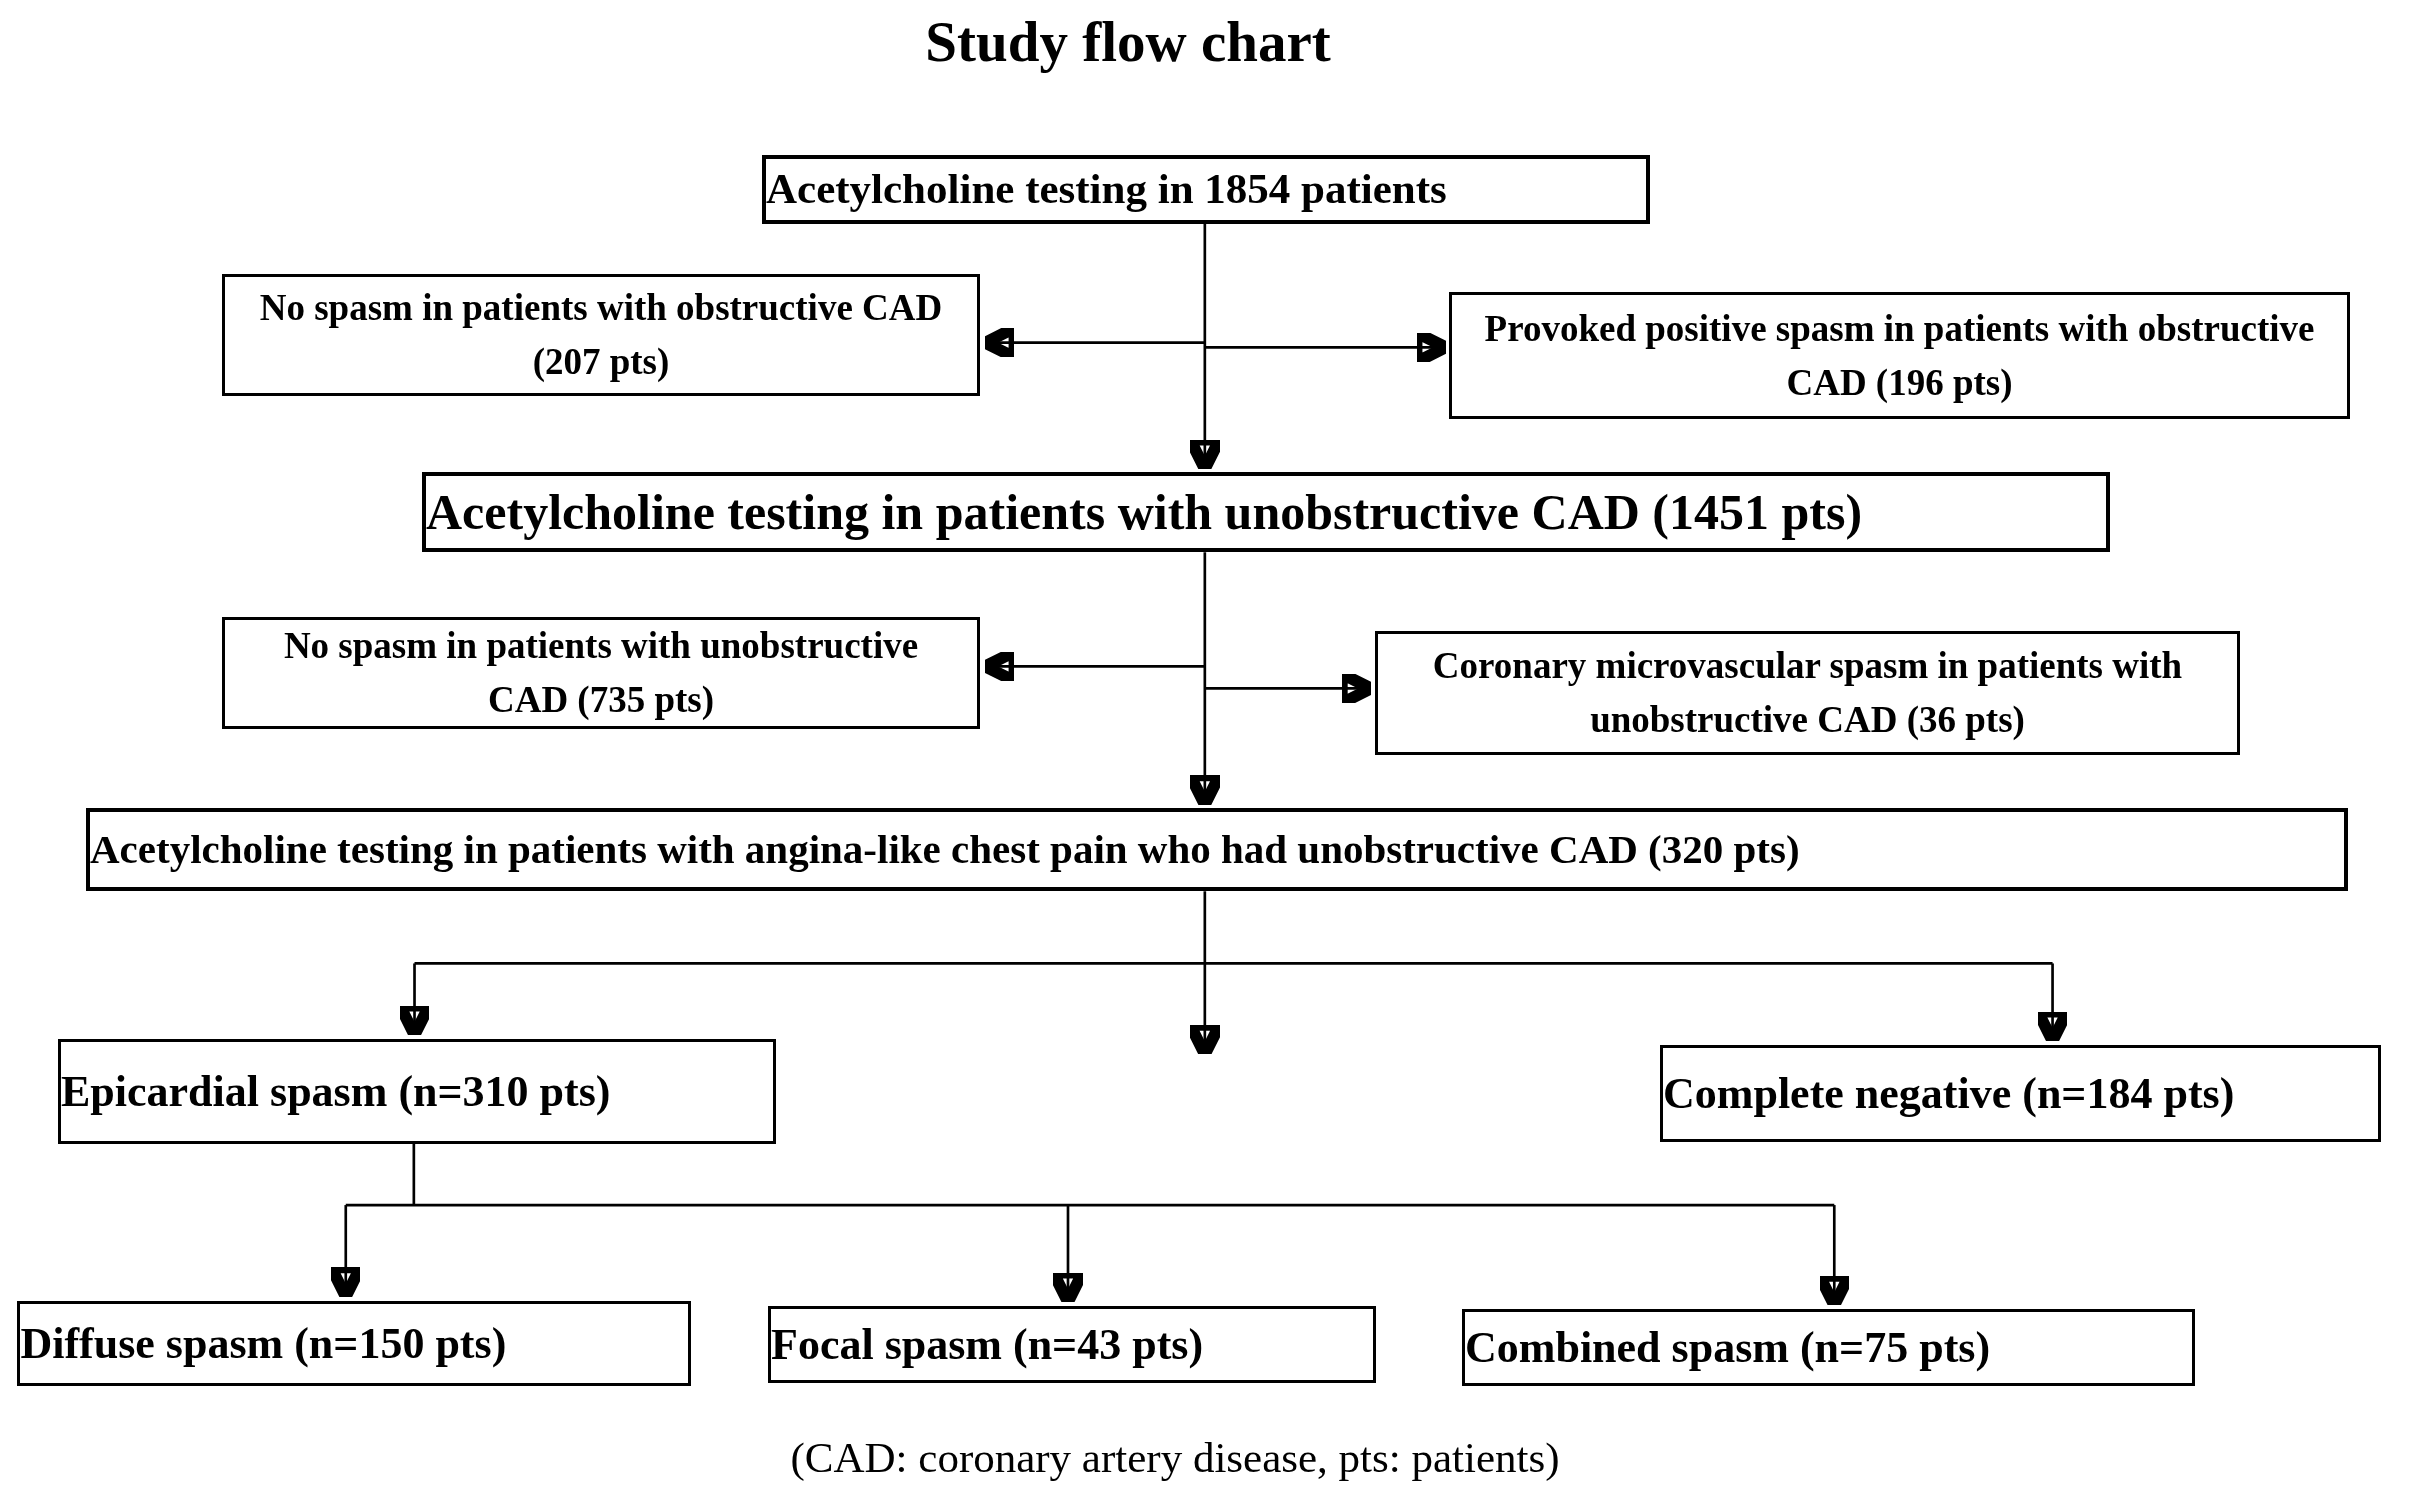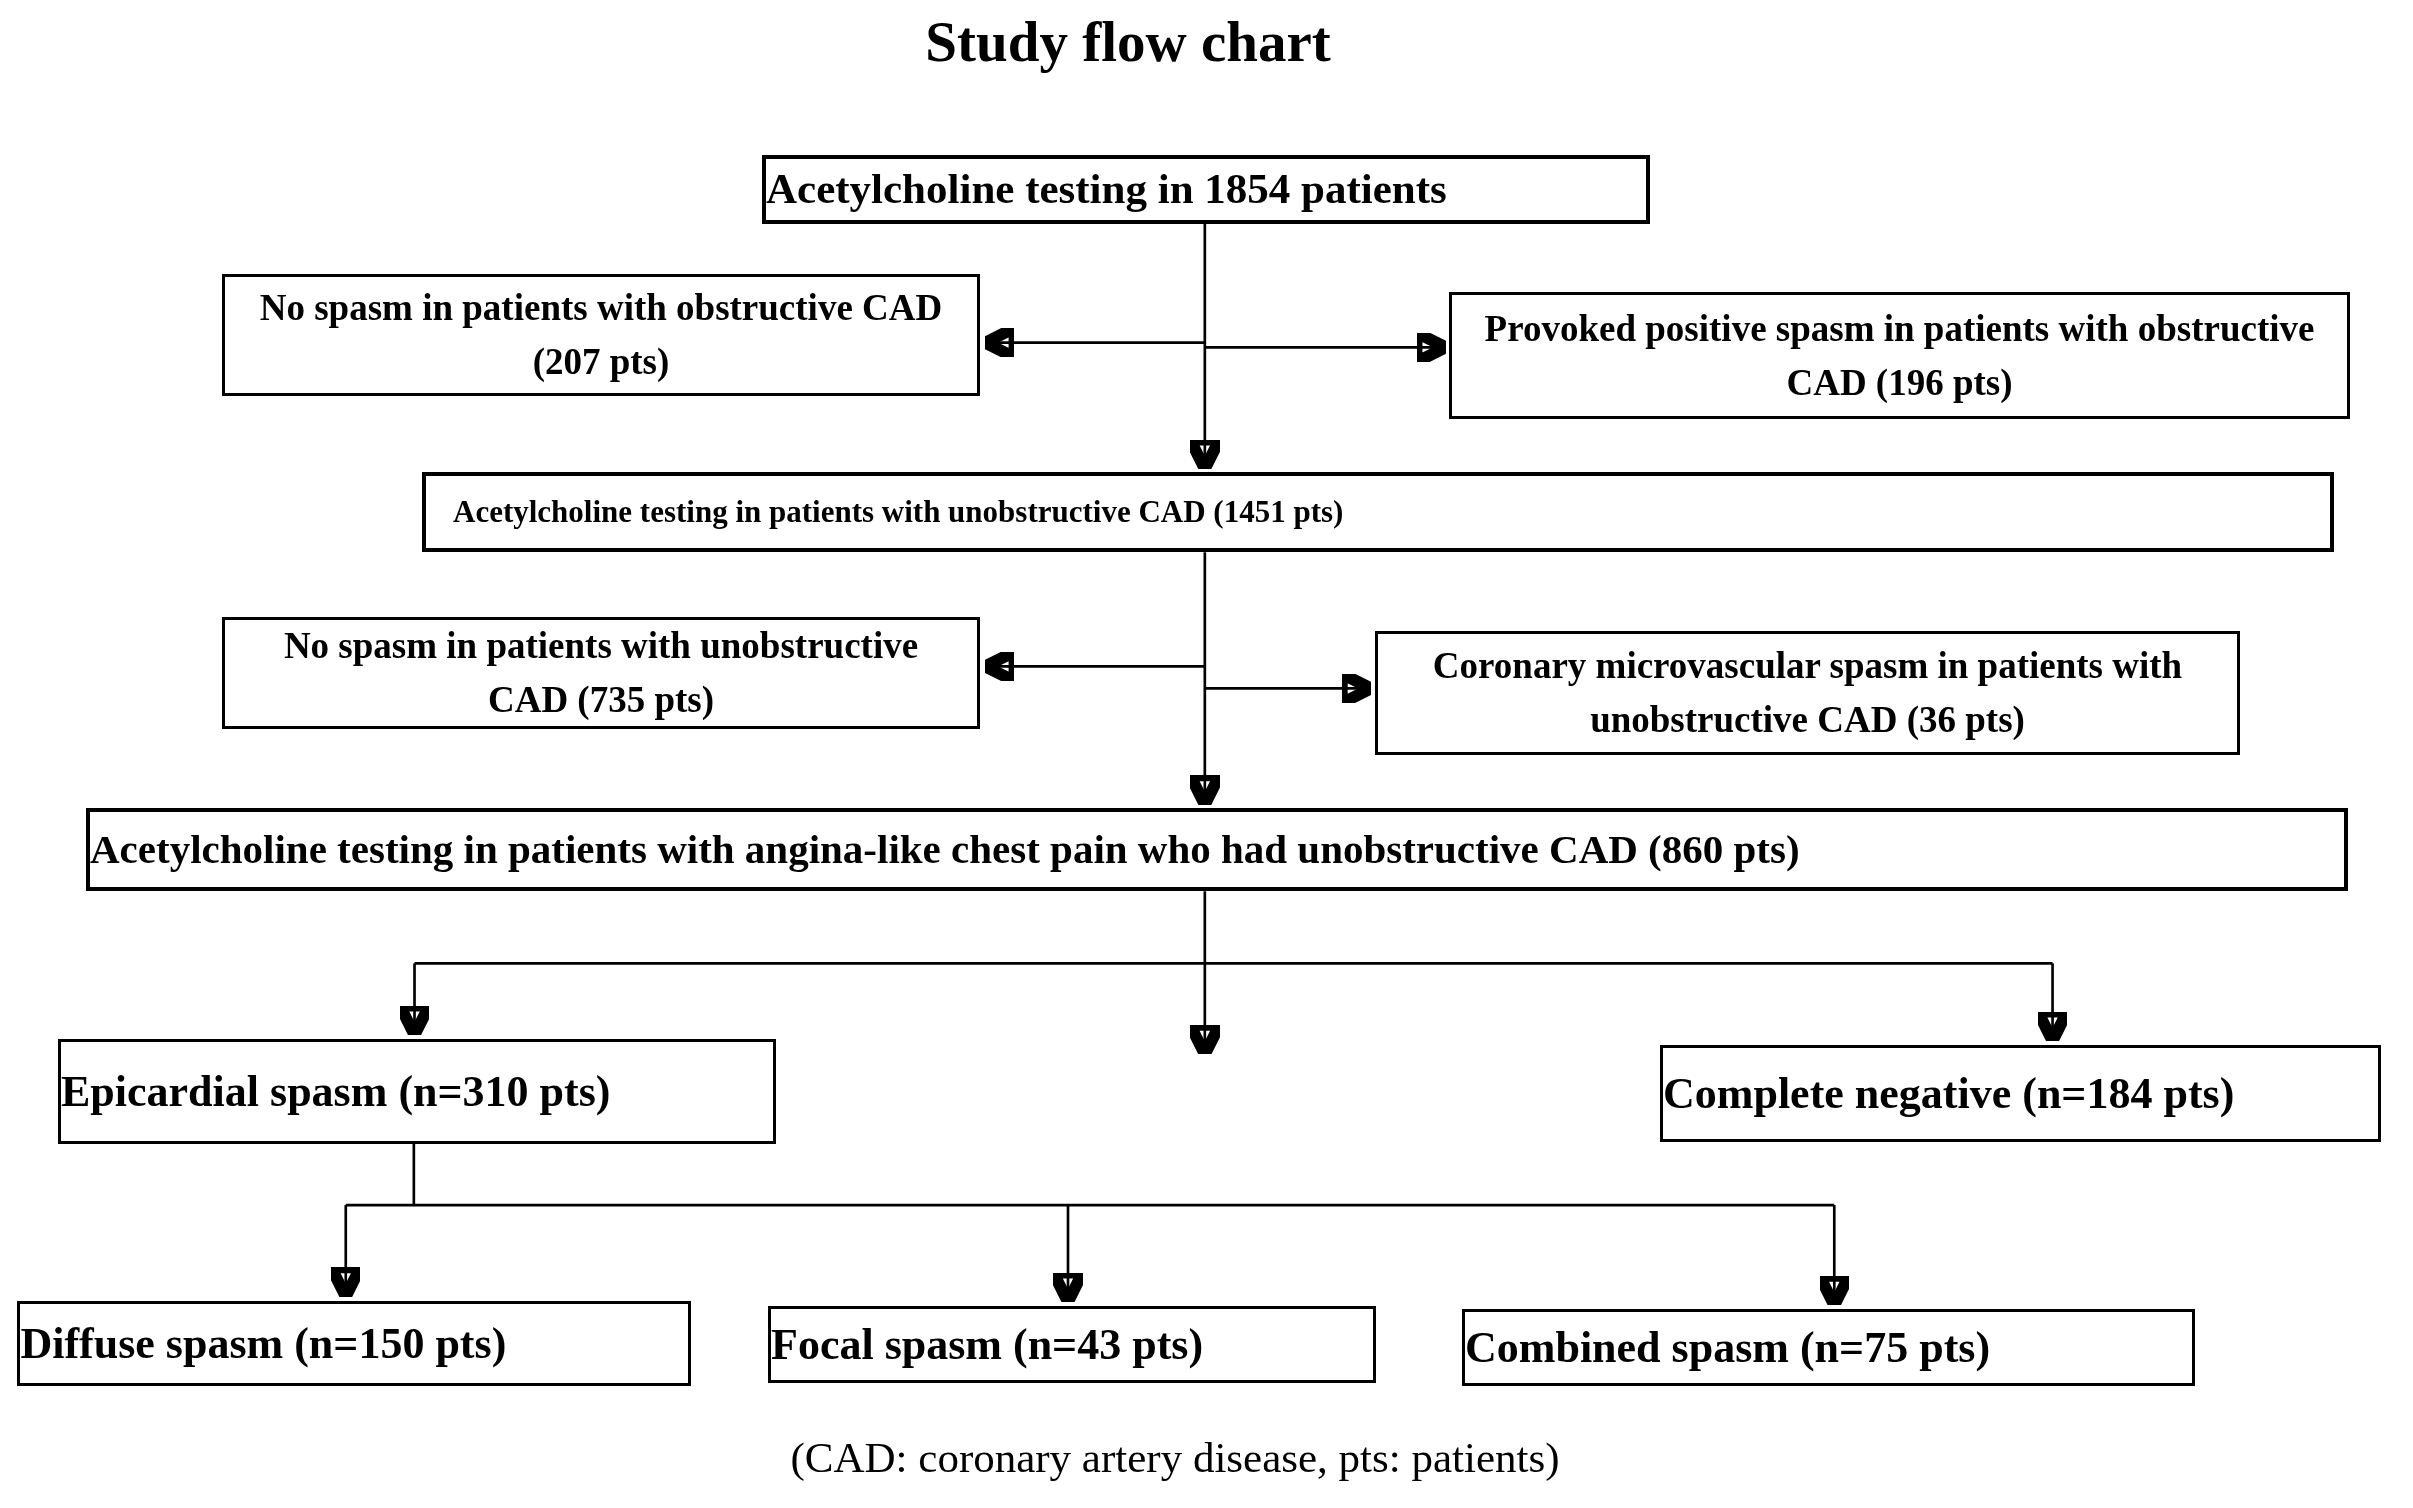--- a/index.html
+++ b/index.html
@@ -39,21 +39,21 @@
     display: flex;
     align-items: center;
     justify-content: flex-start;
     text-align: center;
     font-weight: 700;
     line-height: 1.45;
   }
   .n-ach-all            { left:762px; top:155px;  width:888px; height:69px; font-size:43px; border-width:4px; }
   .n-no-spasm-obs       { left:222px;  top:274px;  width:758px; height:122px; font-size:37px; padding:0 26px; }
   .n-provoked           { left:1449px; top:292px;  width:901px; height:127px; font-size:37px; padding:0 24px; }
-  .n-ach-unobs          { left:422px;  top:472px;  width:1912px; height:80px; font-size:31px; border-width:4px;padding-left:27px; }
+  .n-ach-unobs          { left:422px;  top:472px;  width:1688px; height:80px; font-size:50px; border-width:4px; }
   .n-no-spasm-unobs     { left:222px;  top:617px;  width:758px; height:112px; font-size:37px; padding:0 30px; }
   .n-micro              { left:1375px; top:631px;  width:865px; height:124px; font-size:37px; padding:0 43px; }
   .n-ach-angina         { left:86px;  top:808px; width:2262px; height:83px; font-size:41px; border-width:4px; }
   .n-epicardial         { left:58px;   top:1039px; width:718px; height:105px; font-size:44px; }
   .n-unclassified       { left:841px; top:1058px; width:751px; height:91px; font-size:44px; }
   .n-complete-negative  { left:1660px; top:1045px; width:721px; height:97px; font-size:44px; }
   .n-diffuse            { left:17.4px;   top:1301px; width:674px; height:85px; font-size:44px; }
   .n-focal              { left:768px; top:1306px; width:608px;  height:77px; font-size:44px; }
   .n-combined           { left:1462px; top:1309px; width:733px; height:77px; font-size:44px; }
   .footnote {
@@ -121,21 +121,21 @@
 
   <div class="node n-no-spasm-unobs">
     <span>No spasm in patients with unobstructive CAD (735 pts)</span>
   </div>
 
   <div class="node n-micro">
     <span>Coronary microvascular spasm in patients with unobstructive CAD (36 pts)</span>
   </div>
 
   <div class="node n-ach-angina">
-    <span>Acetylcholine testing in patients with angina-like chest pain who had unobstructive CAD (860 pts)</span>
+    <span>Acetylcholine testing in patients with angina-like chest pain who had unobstructive CAD (320 pts)</span>
   </div>
 
   <div class="node n-epicardial">
     <span>Epicardial spasm (n=310 pts)</span>
   </div>
 
 
   <div class="node n-complete-negative">
     <span>Complete negative (n=184 pts)</span>
   </div>

